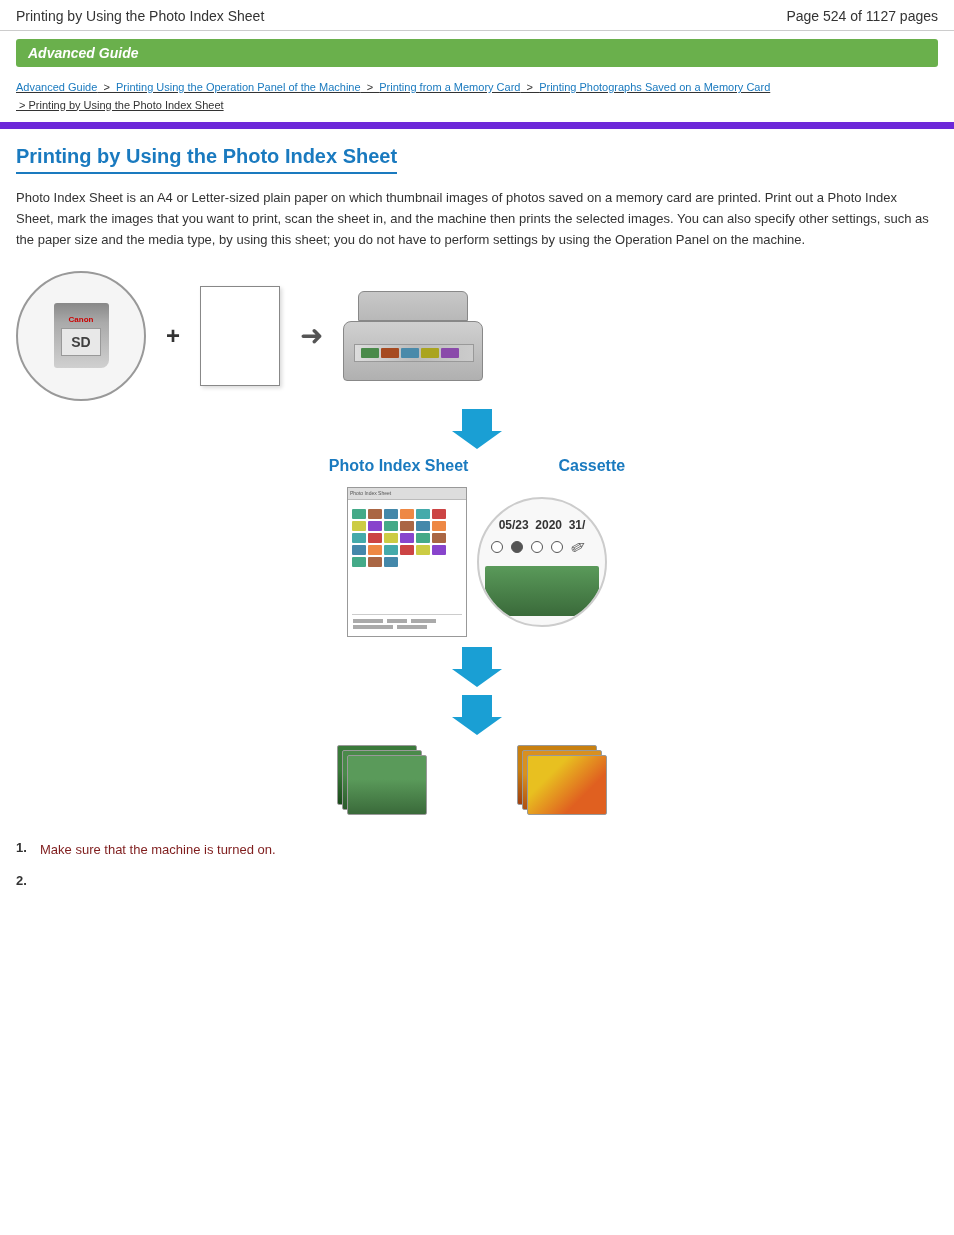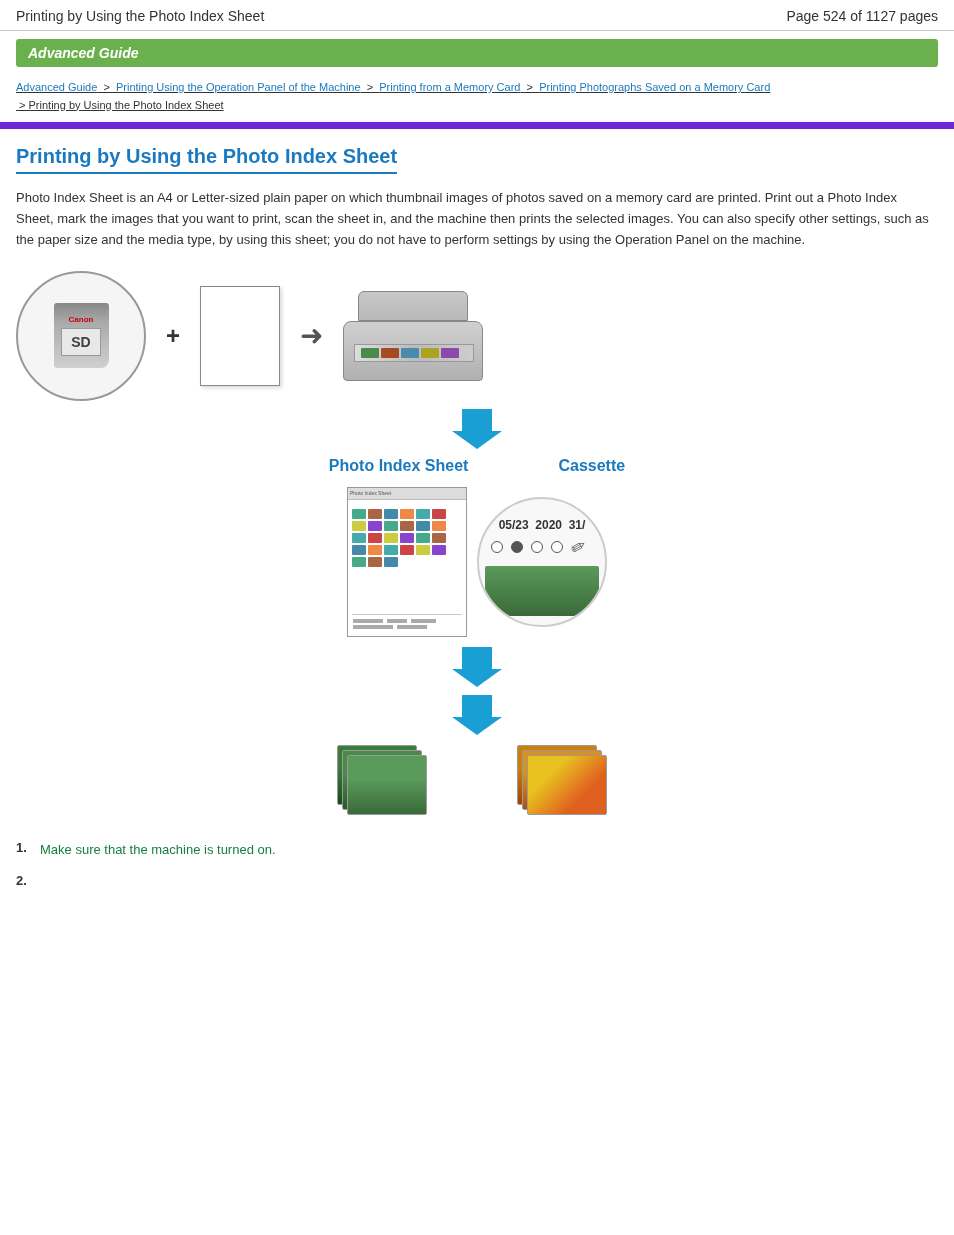--- a/index.html
+++ b/index.html
@@ -337,21 +337,21 @@
 
     .step-number {
       font-weight: bold;
       color: #333;
       min-width: 16px;
       font-size: 13px;
     }
 
     .step-text {
       font-size: 13px;
-      color: #15803d;
+      color: #7f1d1d;
       line-height: 1.5;
     }
 
     
     .output-photos {
       display: flex;
       justify-content: center;
       gap: 80px;
       margin: 10px 0;
     }

